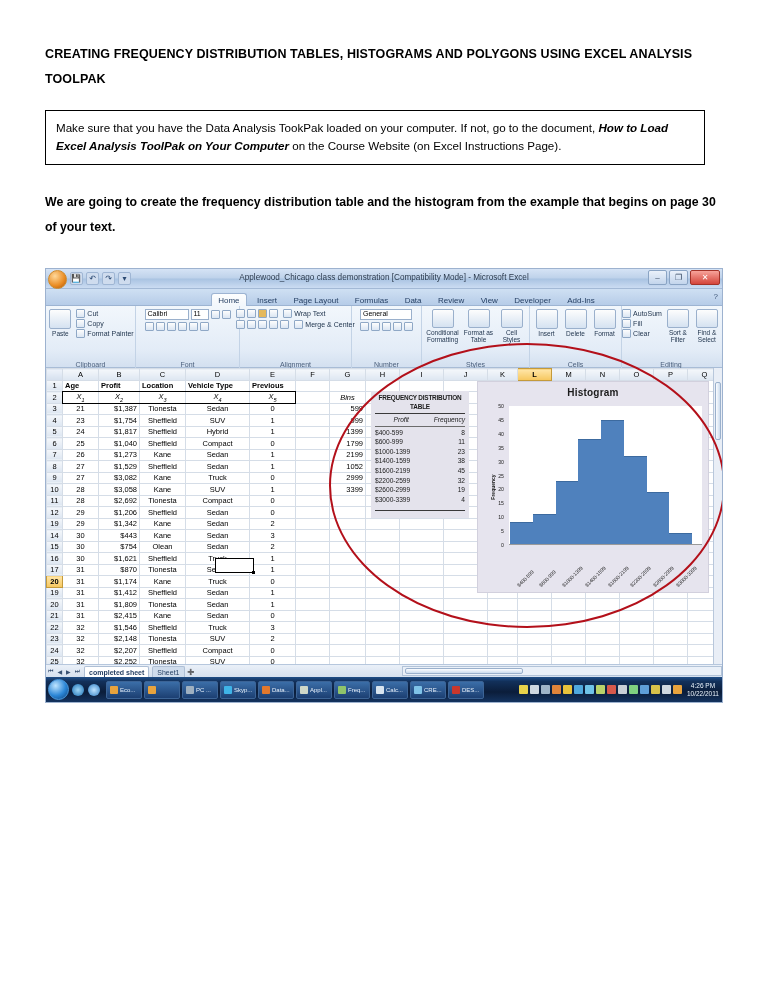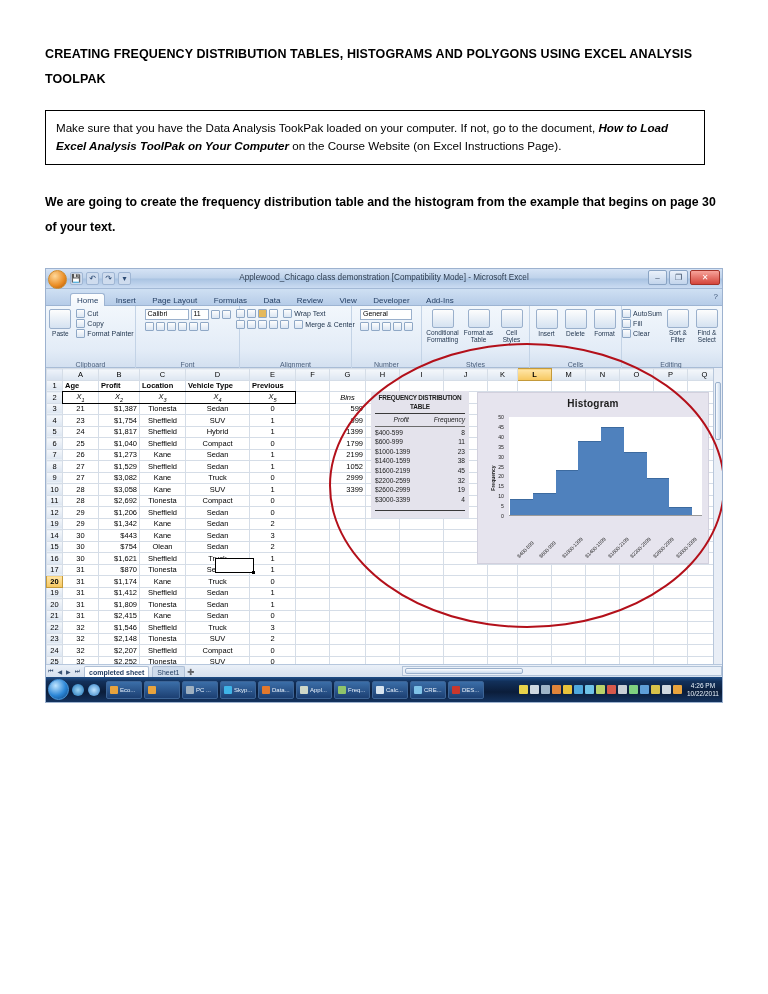--- a/index.html
+++ b/index.html
@@ -59,21 +59,22 @@
   .wincontrols { position:absolute; right:2px; top:1px; display:flex; gap:2px; }
   .wc { width:19px; height:15px; border:1px solid #8aa4c4; border-radius:2px;
         background:linear-gradient(180deg,#eaf1fa,#c3d5ec); font-size:8px; color:#33465f; text-align:center; line-height:13px;}
   .wc.close { background:linear-gradient(180deg,#f7a39a,#d4443a); border-color:#a33228; color:#fff; width:30px;}
 
   
   .tabstrip {
     height: 17px; position:relative;
     background: linear-gradient(180deg,#cfe0f3,#b6cce8);
     border-bottom:1px solid #9db4d2;
-    padding-left: 24px;
+    padding-left: 44px;
+    text-align: center;
   }
   .tab {
     display:inline-block; font-size:8px; color:#1f3a5f; padding: 3px 6px 0 6px; height:17px;
   }
   .tab.active {
     background: linear-gradient(180deg,#fdfefe,#eef4fb);
     border:1px solid #9db4d2; border-bottom:none; border-radius:3px 3px 0 0;
     padding-top:2px;
   }
   .tabstrip .help { position:absolute; right:4px; top:3px; font-size:8px; color:#40587a;}
@@ -1011,21 +1012,21 @@
             <span class="f">19</span>
           </div>
           <div class="ft-row">
             <span class="p">$3000-3399</span>
             <span class="f">4</span>
           </div>
         </div>
       <div class="ft-rule" style="margin-top:6px;"></div>
     </div>
 
-    <div class="chart" style="left:431px; top:24px; width:232px; height:172px;">
+    <div class="chart" style="left:431px; top:13px; width:232px; height:212px;">
       <div class="chart-title">Histogram</div>
       <div class="ylabel">Frequency</div>
       <div class="yticks" id="y-ticks">
           <div class="ytick" style="top: 100%;">0</div>
           <div class="ytick" style="top: 90%;">5</div>
           <div class="ytick" style="top: 80%;">10</div>
           <div class="ytick" style="top: 70%;">15</div>
           <div class="ytick" style="top: 60%;">20</div>
           <div class="ytick" style="top: 50%;">25</div>
           <div class="ytick" style="top: 40%;">30</div>

